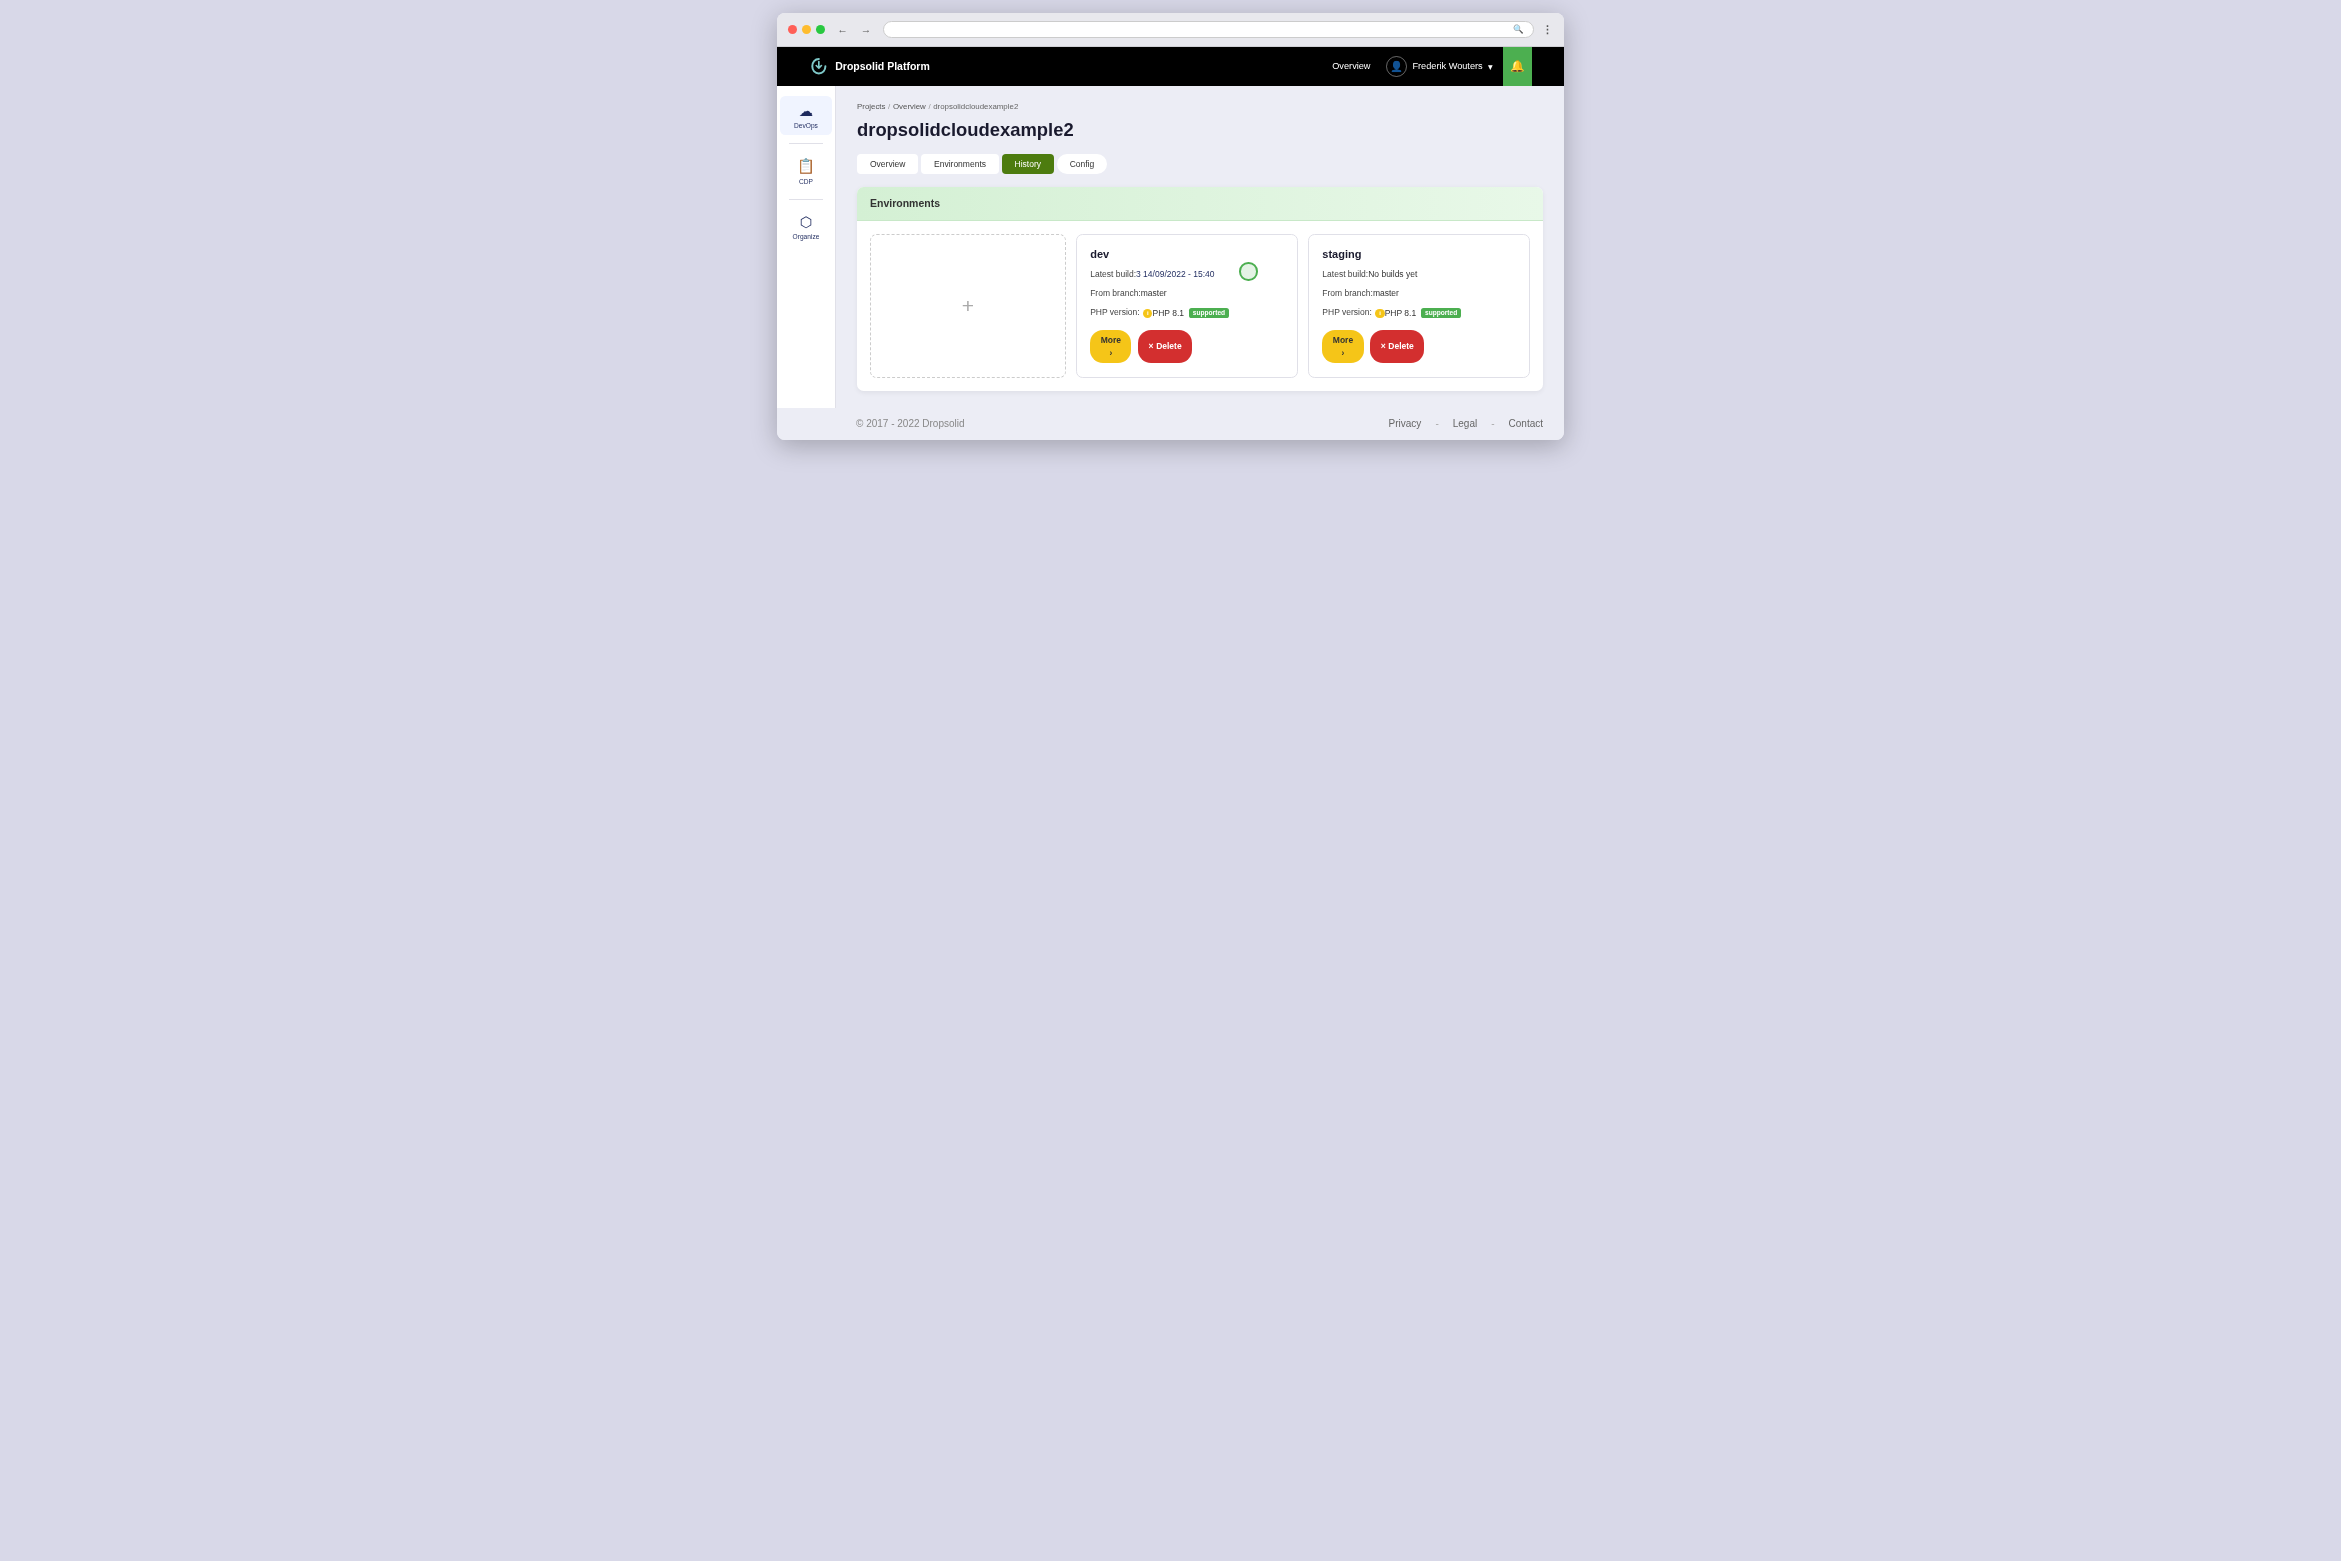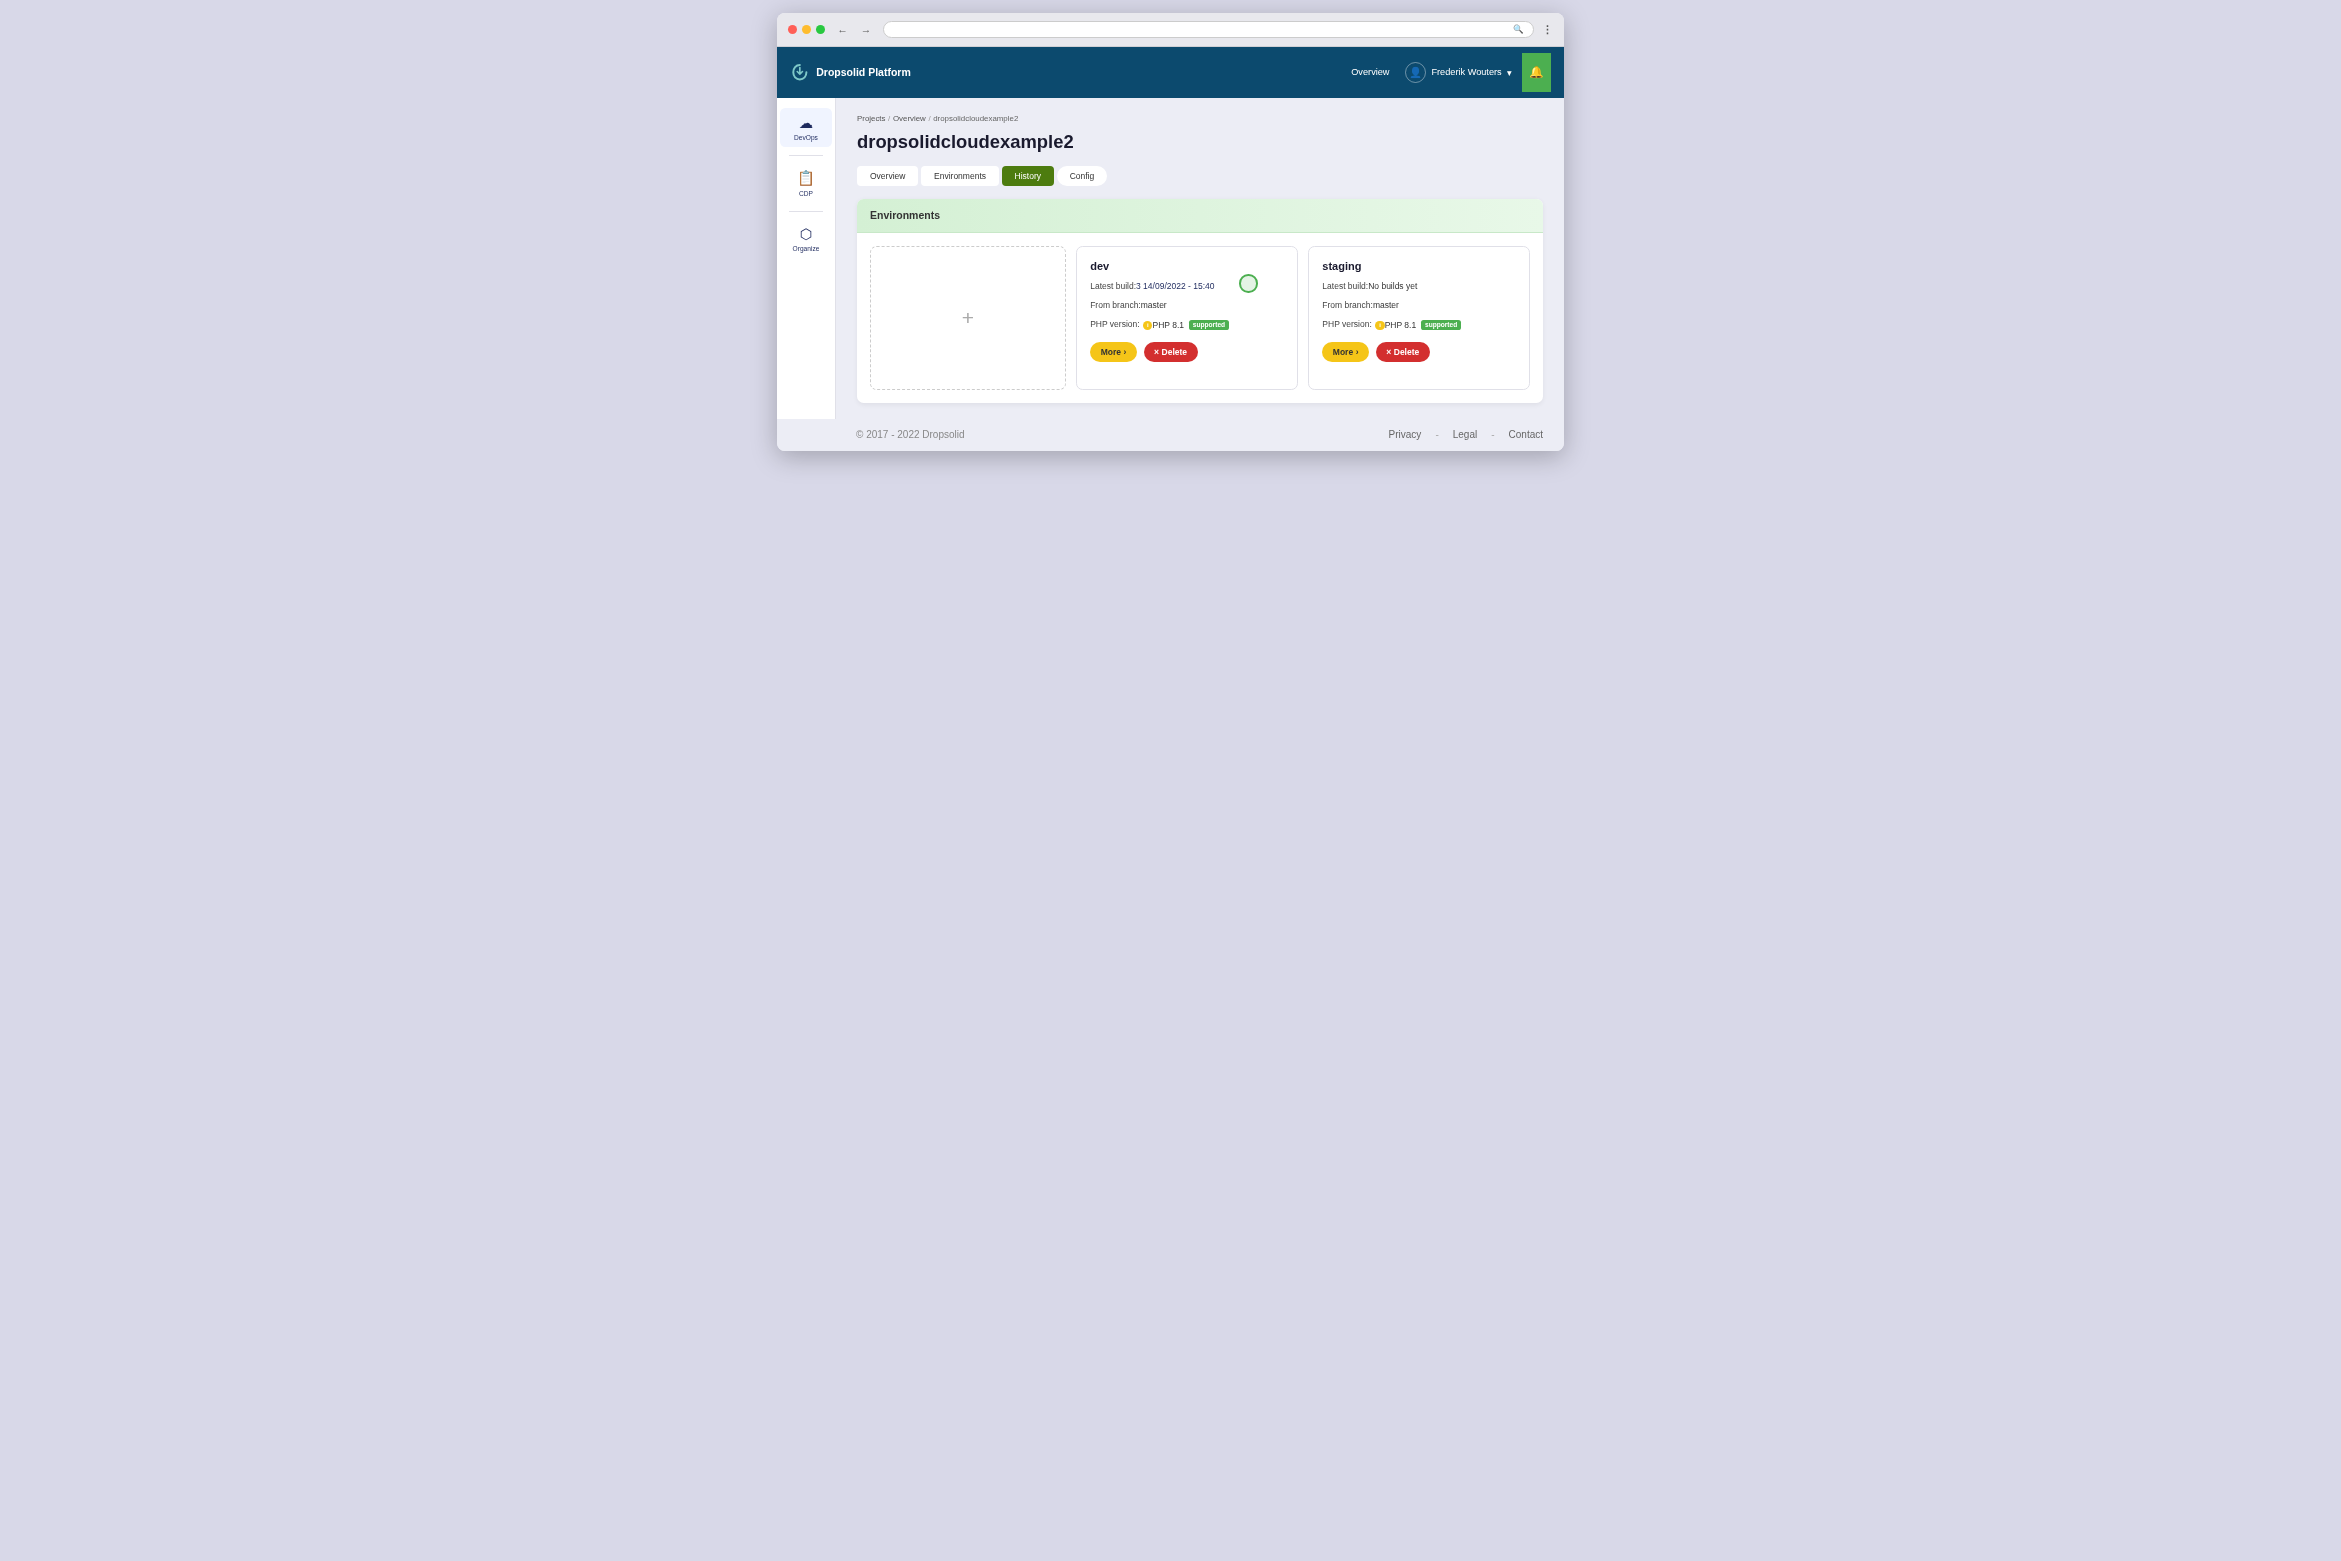--- a/index.html
+++ b/index.html
@@ -78,25 +78,25 @@
 
     
     .app {
       display: flex;
       flex-direction: column;
       min-height: 393px;
     }
 
     
     .top-nav {
-      background: #0c4a6e;
-      display: flex;
-      align-items: center;
-      padding: 0 13px;
-      height: 51px;
+      background: #000000;
+      display: flex;
+      align-items: center;
+      padding: 0 32px;
+      height: 39px;
     }
     .logo-area {
       display: flex;
       align-items: center;
       gap: 6.6px;
       color: white;
       font-size: 10.5px;
       font-weight: 600;
     }
     .logo-icon {
@@ -321,20 +321,21 @@
       color: #333;
       border: none;
       border-radius: 13px;
       padding: 5.2px 10.5px;
       font-size: 8.5px;
       font-weight: 600;
       cursor: pointer;
       display: flex;
       align-items: center;
       gap: 2.6px;
+      flex-direction: column;
     }
     .btn-delete {
       background: #d32f2f;
       color: white;
       border: none;
       border-radius: 13px;
       padding: 5.2px 10.5px;
       font-size: 8.5px;
       font-weight: 600;
       cursor: pointer;

